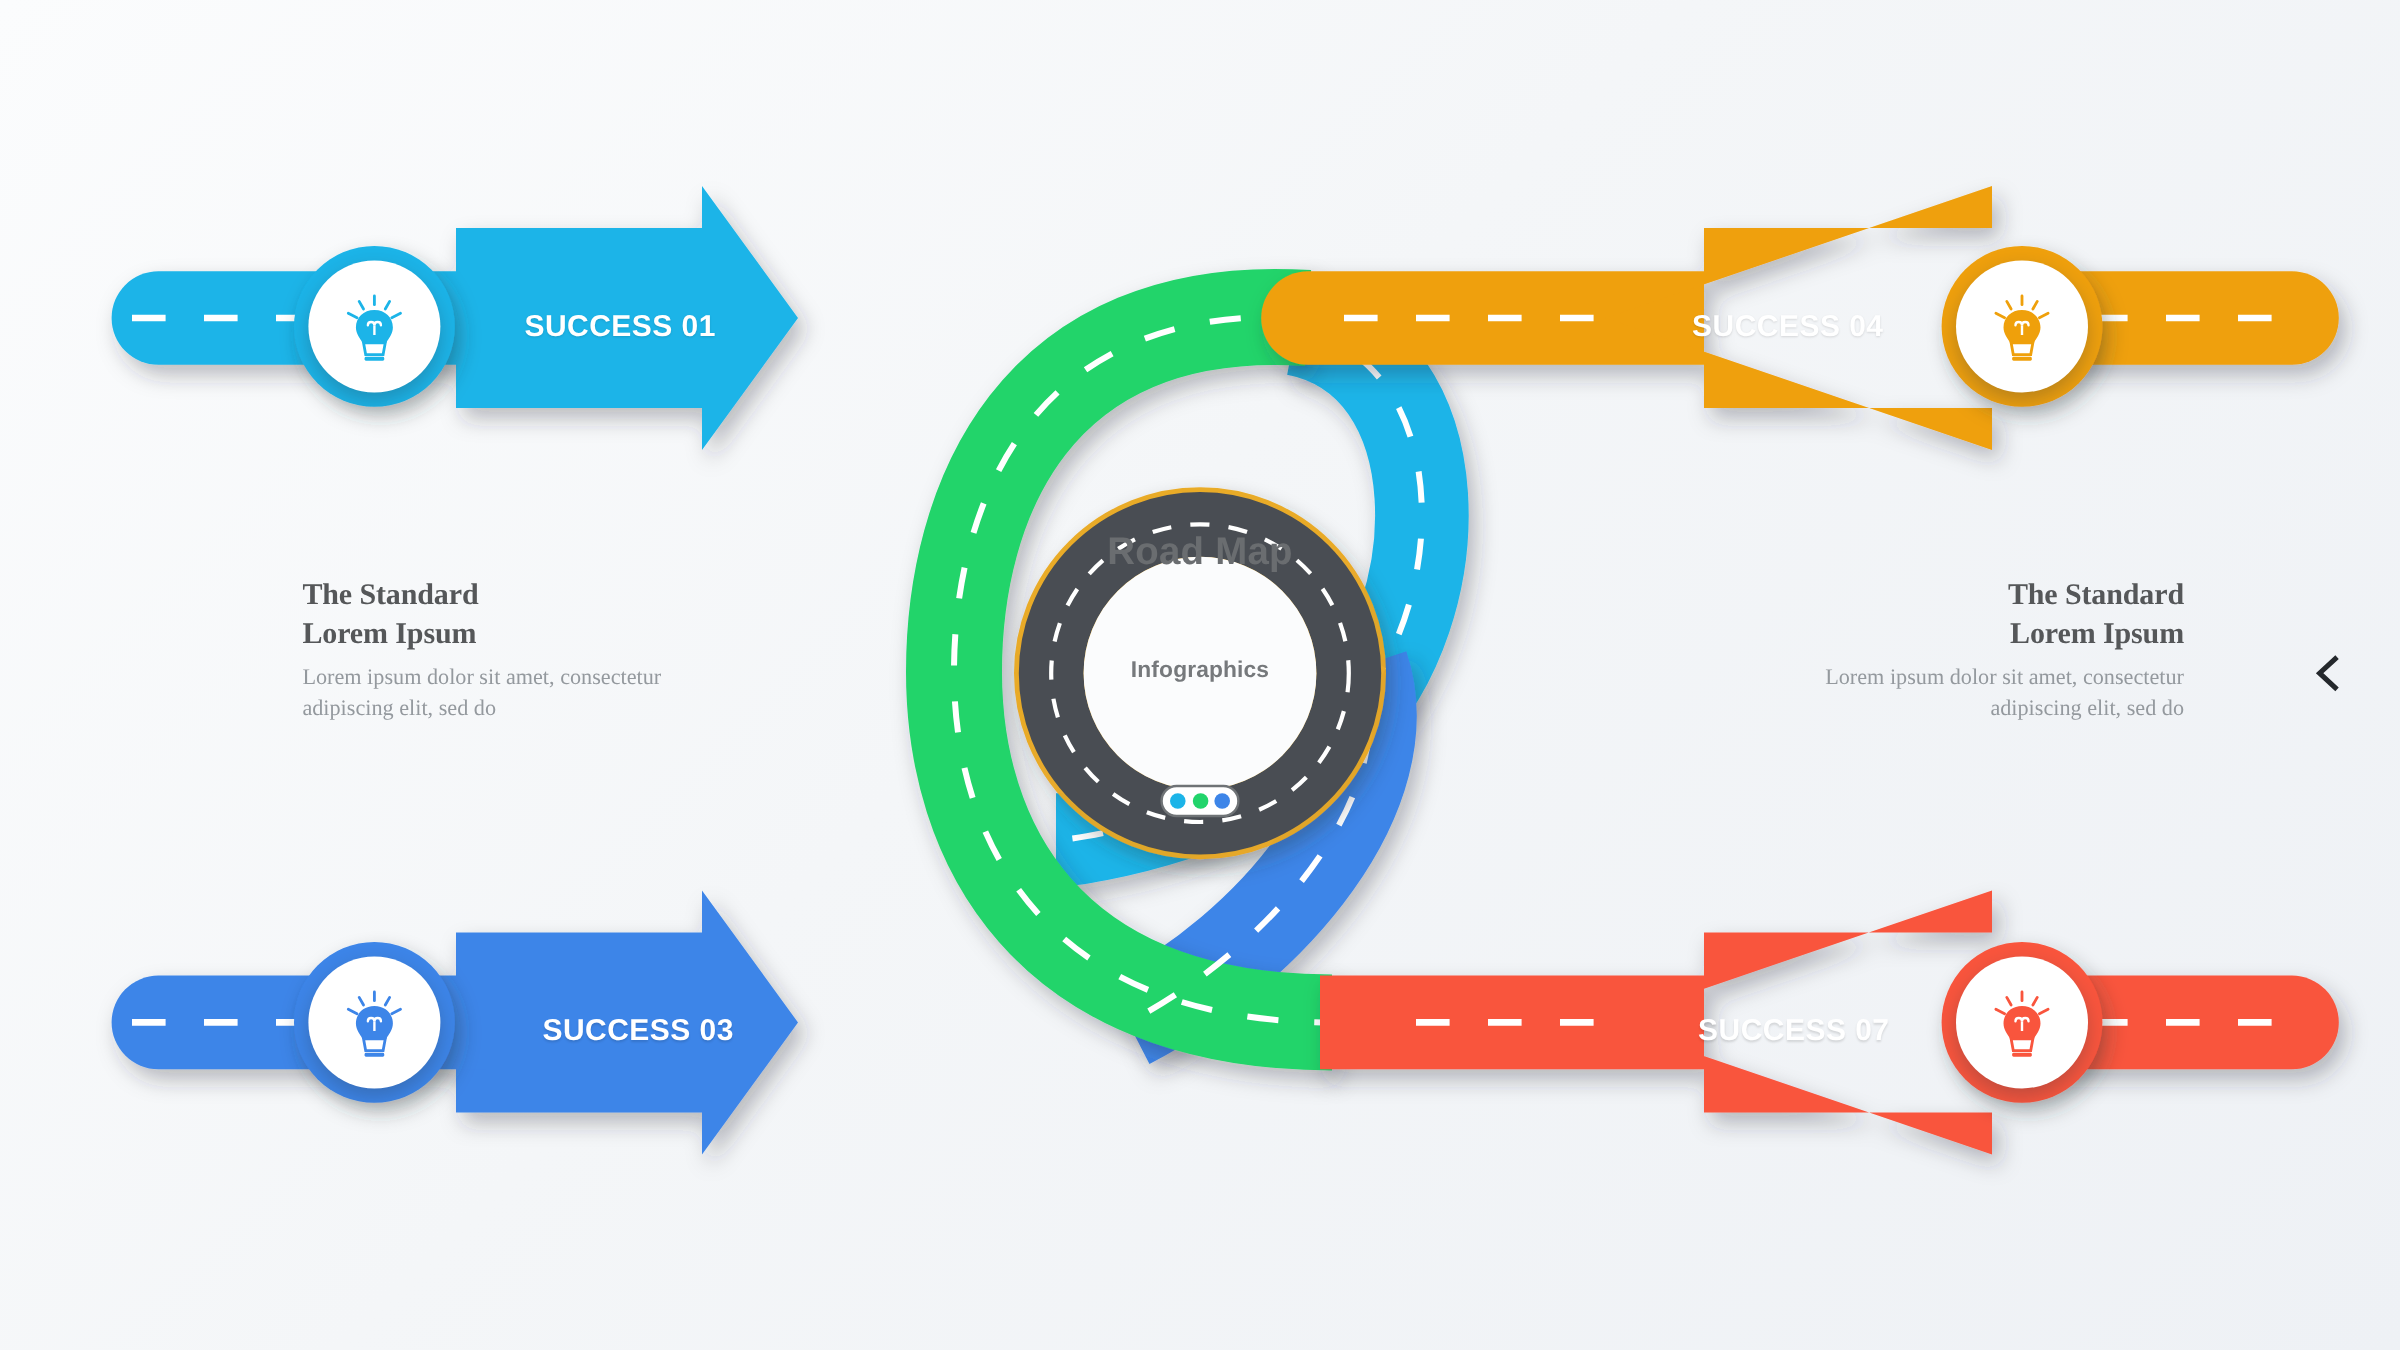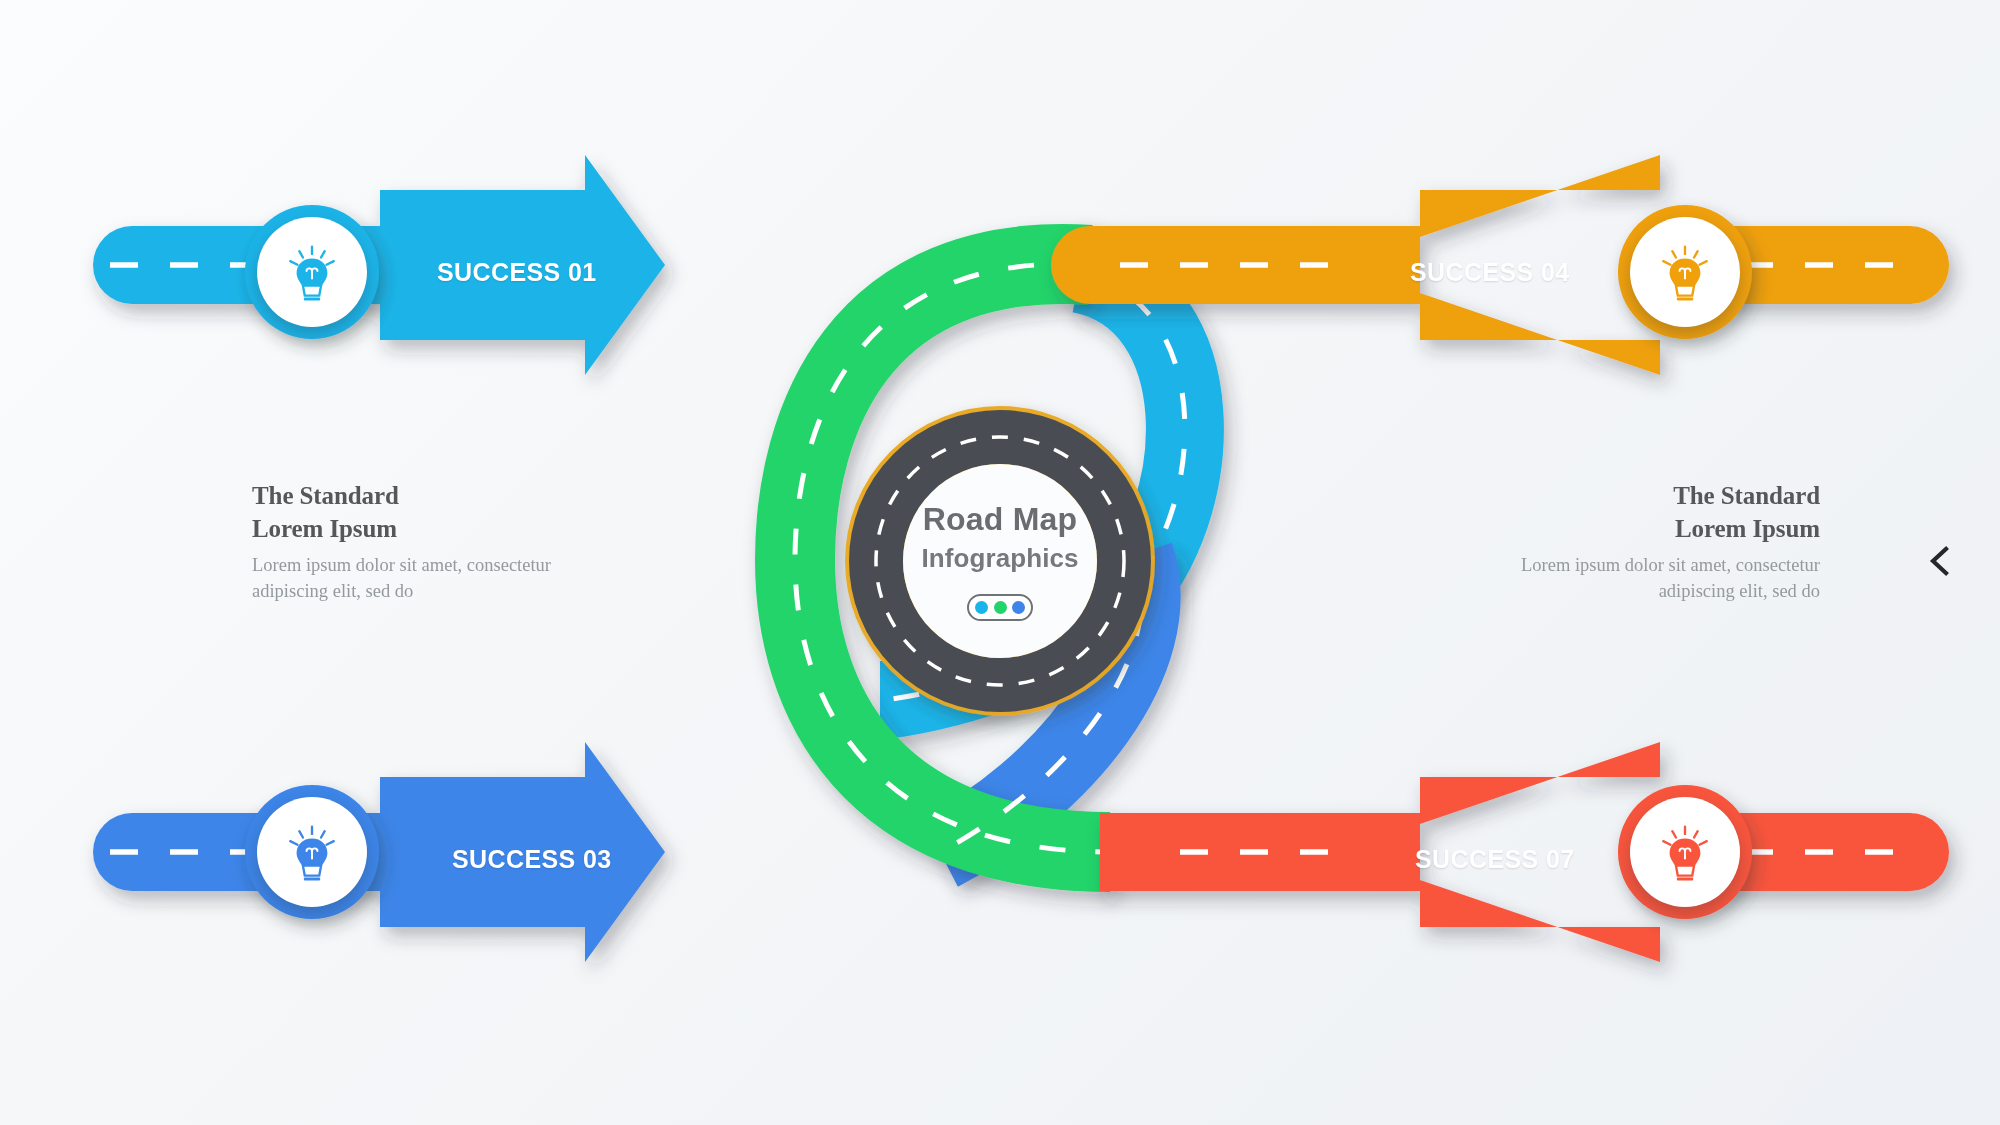--- a/index.html
+++ b/index.html
@@ -41,24 +41,24 @@
     position: absolute; color: #ffffff; font-size: 25px; font-weight: bold;
     letter-spacing: .4px; white-space: nowrap;
     text-shadow: 0 1px 2px rgba(0,0,0,.13);
   }
 
   
   #hub {
     position: absolute; left: 880px; top: 441px;
     width: 240px; height: 240px; border-radius: 50%;
     display: flex; flex-direction: column;
-    align-items: center; justify-content: center;
+    align-items: center; justify-content: space-between;
   }
   #hub-title { font-size: 32px; font-weight: bold; color: #6a6d70; letter-spacing: .2px; }
-  #hub-sub   { font-size: 26px; font-weight: bold; color: #76797c; margin-top: 5px; letter-spacing: .1px; }
+  #hub-sub   { font-size: 19px; font-weight: bold; color: #76797c; margin-top: 5px; letter-spacing: .1px; }
   #hub-dots {
     margin-top: 20px; width: 66px; height: 27px; border-radius: 14px;
     border: 2.5px solid #6f7376; display: flex; align-items: center;
     justify-content: space-evenly; background: #ffffff;
   }
   #hub-dots span { width: 13px; height: 13px; border-radius: 50%; display: block; }
 
   
   #nav-prev {
     position: absolute; left: 1919px; top: 540px;

